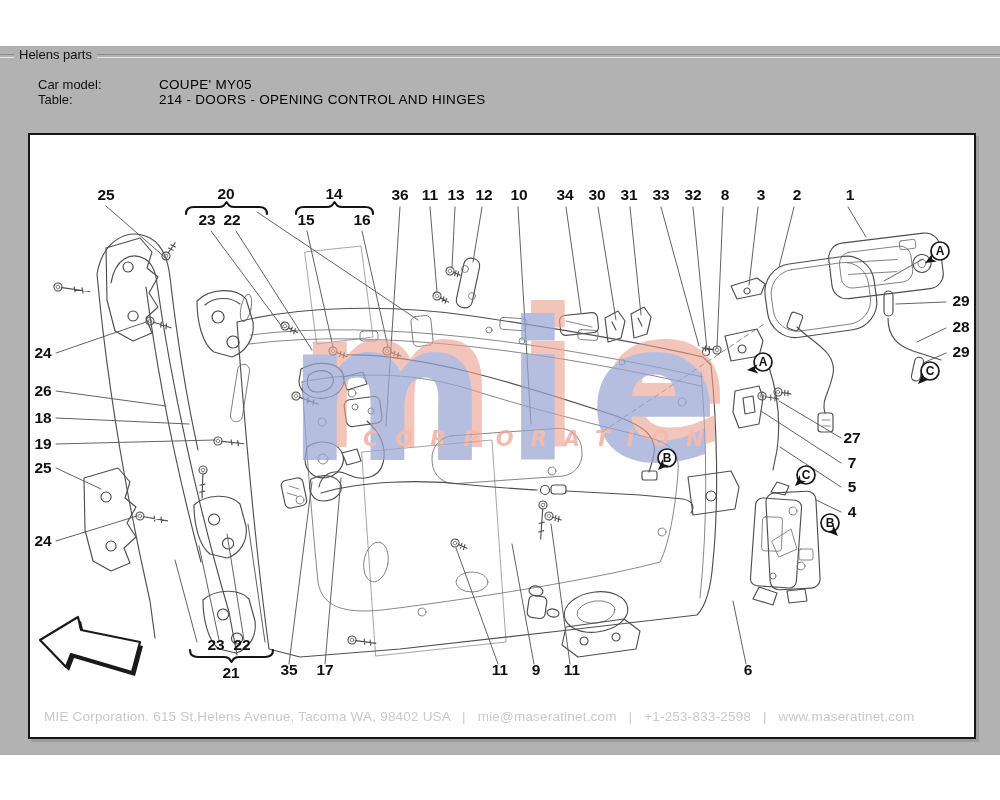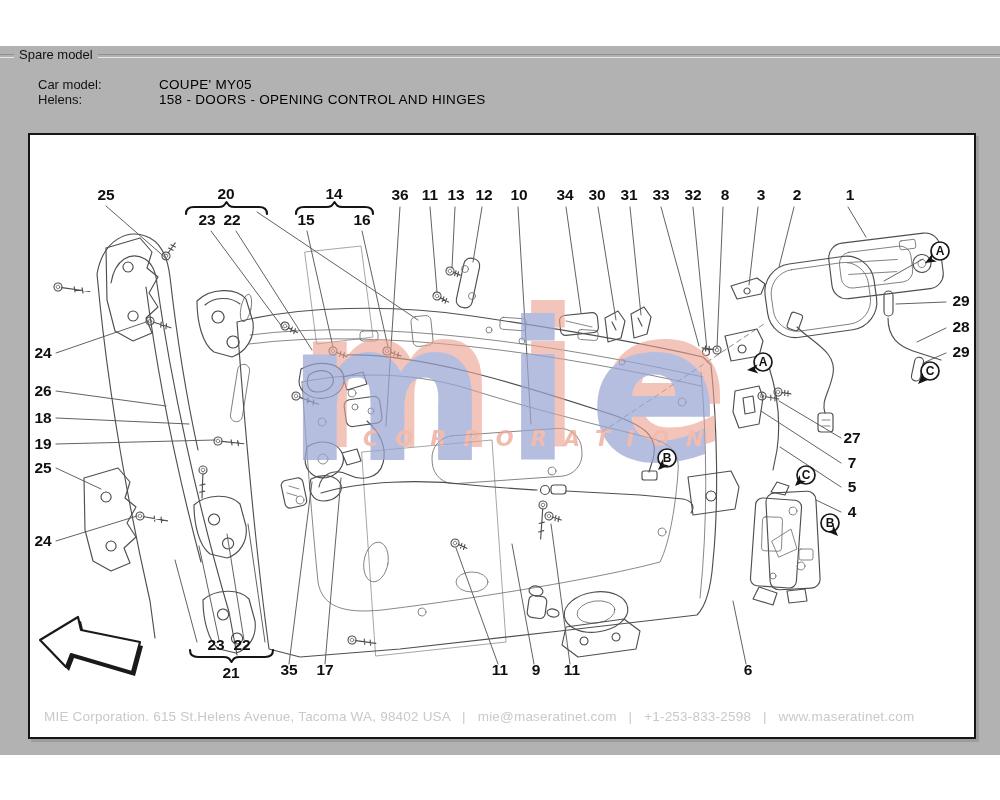--- a/index.html
+++ b/index.html
@@ -36,29 +36,29 @@
   #dsvg .wm-sub{font:italic 700 21px "DejaVu Sans",sans-serif;letter-spacing:17px;}
   #dsvg .arrow-shadow{fill:#1a1a1a;stroke:none;}
   #dsvg .arrow-body{fill:#ffffff;stroke:#1a1a1a;stroke-width:2.2;}
 </style>
 </head>
 <body>
 
 <div class="page">
   <div class="panel">
     <div class="groupline"></div>
-    <span class="grouplabel">Spare model</span>
+    <span class="grouplabel">Helens parts</span>
 
     <div class="hrow" style="top:31px">
       <span class="hlabel">Car model:</span>
       <span class="hvalue">COUPE' MY05</span>
     </div>
     <div class="hrow" style="top:46px">
-      <span class="hlabel">Helens:</span>
-      <span class="hvalue">158 - DOORS - OPENING CONTROL AND HINGES</span>
+      <span class="hlabel">Table:</span>
+      <span class="hvalue">214 - DOORS - OPENING CONTROL AND HINGES</span>
     </div>
 
     <div class="canvas">
       <svg id="dsvg" width="944" height="602" viewBox="30 135 944 602" xmlns="http://www.w3.org/2000/svg">
 
         <g id="art">
 
           <g>
             <path d="M97,274 C103,240 128,227 150,238 C163,245 168,260 170,277 M111,283 C115,259 131,251 145,259 C153,264 156,273 157,284 M97,274 C106,372 124,486 150,601 L155,638 M157,284 C171,382 197,503 229,612 L237,655 M146,287 C157,372 177,472 201,562 M170,277 C176,330 186,395 198,450"></path>
             <rect x="234" y="364" width="12" height="58" rx="6" transform="rotate(9 240 393)" class="thin2"></rect>

